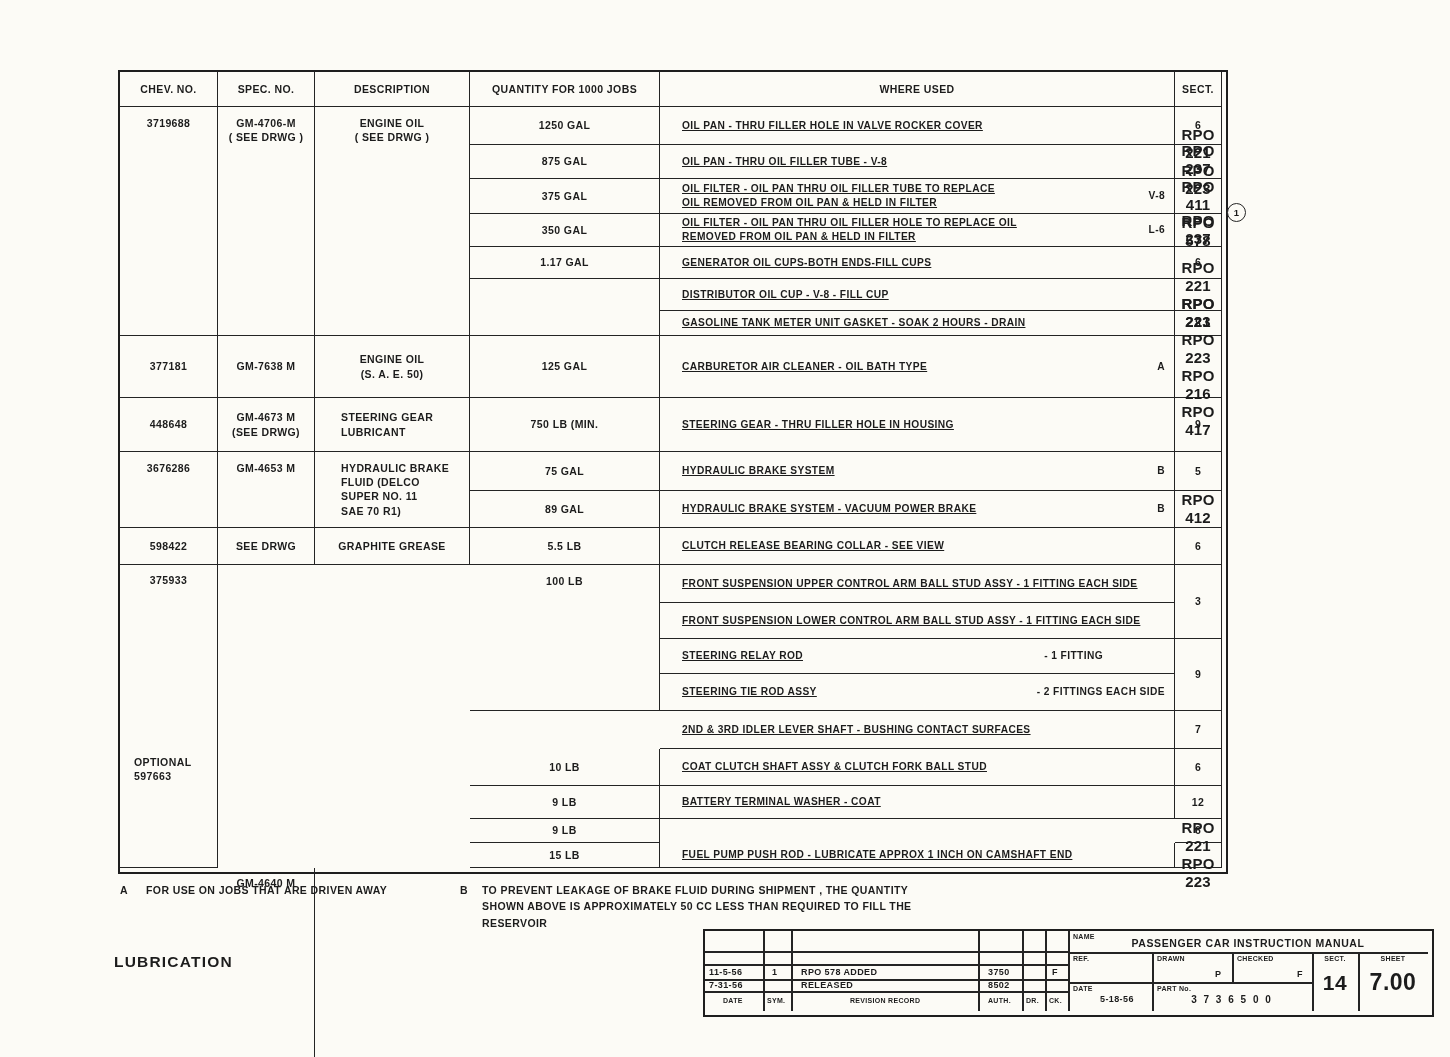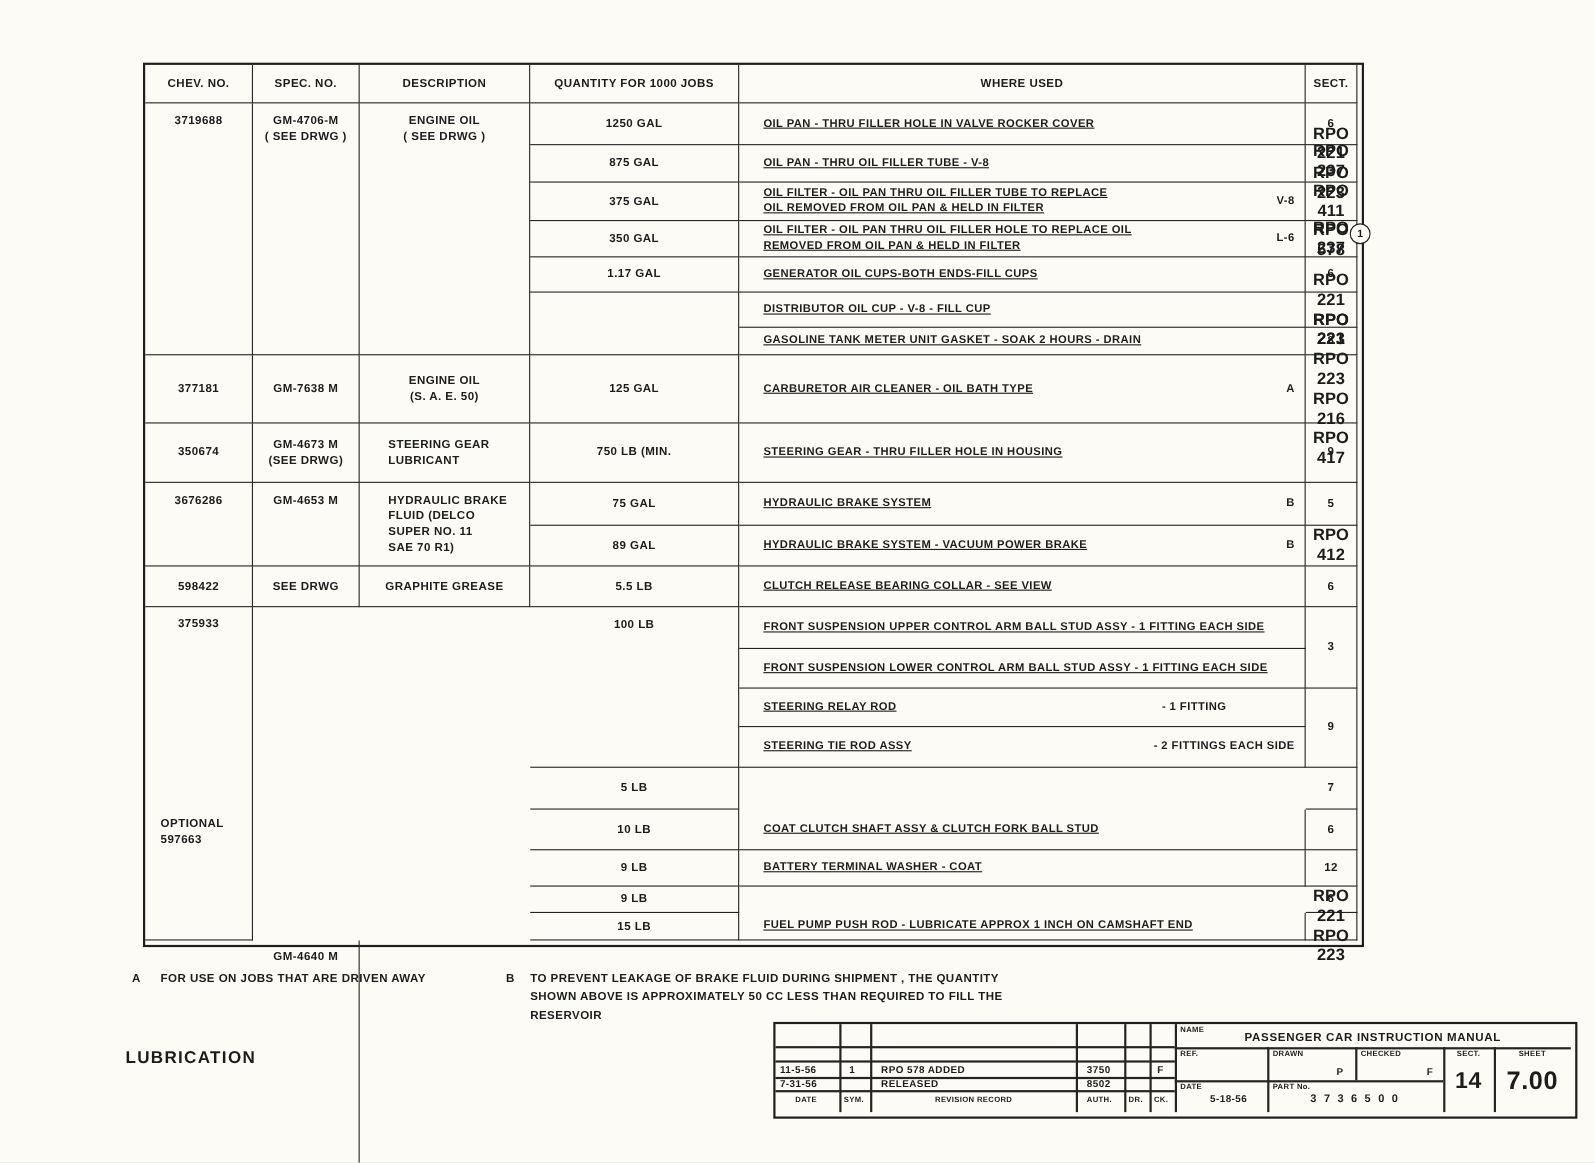--- a/index.html
+++ b/index.html
@@ -1,19 +1,19 @@
 <!DOCTYPE html>
 <html><head>
 <meta charset="utf-8">
 <style>
   html,body{margin:0;padding:0;background:#dedcd5;}
   #page{position:relative;width:1450px;height:1057px;background:#fcfbf6;
         font-family:"Liberation Sans",sans-serif;color:#1c1c1c;overflow:hidden;}
   
-  #tbl{position:absolute;left:118px;top:57px;width:1106px;height:800px;border:2px solid #1e1e1e;margin-left:12px;}
+  #tbl{position:absolute;left:118px;top:70px;width:1106px;height:800px;border:2px solid #1e1e1e;}
   .c{position:absolute;box-sizing:border-box;border-right:1.6px solid #242424;border-bottom:1.6px solid #242424;
      display:flex;align-items:center;justify-content:center;text-align:center;
      font-weight:bold;font-size:10.5px;letter-spacing:.4px;line-height:1.35;padding:2px 4px;white-space:pre-line;}
   .top{align-items:flex-start;padding-top:9px;}
   .tal{text-align:left;}
   .rel{position:relative;}
   .abs{position:absolute;white-space:pre-line;font-weight:bold;}
   .wc{justify-content:space-between;text-align:left;padding:2px 9px 2px 22px;font-size:10.2px;}
   .wc .wt{white-space:pre-line;text-decoration:underline;}
   .wc .wm{margin-left:8px;flex:0 0 auto;}
@@ -95,21 +95,21 @@
 (S. A. E. 50)</div>
     <div class="c" style="left:350px;top:264px;width:190px;height:62px">125 GAL</div>
     <div class="c wc" style="left:540px;top:264px;width:515px;height:62px">
       <span class="wt">CARBURETOR AIR CLEANER - OIL BATH TYPE</span>
       <span class="wm">A</span></div>
     <div class="c sect small" style="left:1055px;top:264px;width:47px;height:62px">RPO 221
 RPO 223
 RPO 216
 RPO 417</div>
 
-    <div class="c" style="left:0;top:326px;width:98px;height:54px">350674</div>
+    <div class="c" style="left:0;top:326px;width:98px;height:54px">448648</div>
     <div class="c" style="left:98px;top:326px;width:97px;height:54px">GM-4673 M
 (SEE DRWG)</div>
     <div class="c tal" style="left:195px;top:326px;width:155px;height:54px;padding-left:26px;justify-content:flex-start">STEERING GEAR
 LUBRICANT</div>
     <div class="c" style="left:350px;top:326px;width:190px;height:54px">750 LB (MIN.</div>
     <div class="c wc" style="left:540px;top:326px;width:515px;height:54px">
       <span class="wt">STEERING GEAR - THRU FILLER HOLE IN HOUSING</span></div>
     <div class="c sect" style="left:1055px;top:326px;width:47px;height:54px">9</div>
 
     <div class="c top" style="left:0;top:380px;width:98px;height:76px">3676286</div>
@@ -141,36 +141,37 @@
       <div class="abs" style="top:8px;left:0;right:0;">375933</div>
       <div class="abs" style="top:190px;left:14px;text-align:left">OPTIONAL
 597663</div>
     </div>
     <div class="c rel" style="left:98px;top:493px;width:97px;height:303px">
       <div class="abs" style="top:8px;left:0;right:0;text-align:center">GM-4640 M</div>
       
     </div>
 
     <div class="c top" style="left:350px;top:493px;width:190px;height:146px">100 LB</div>
-    <div class="c" style="left:350px;top:639px;width:190px;height:38px">5 LB</div>
     <div class="c" style="left:350px;top:677px;width:190px;height:37px">10 LB</div>
     <div class="c" style="left:350px;top:714px;width:190px;height:33px">9 LB</div>
     <div class="c" style="left:350px;top:747px;width:190px;height:24px">9 LB</div>
     <div class="c" style="left:350px;top:771px;width:190px;height:25px">15 LB</div>
 
     <div class="c wc" style="left:540px;top:493px;width:515px;height:38px">
       <span class="wt">FRONT SUSPENSION UPPER CONTROL ARM BALL STUD ASSY - 1 FITTING EACH SIDE</span></div>
     <div class="c wc" style="left:540px;top:531px;width:515px;height:36px">
       <span class="wt">FRONT SUSPENSION LOWER CONTROL ARM BALL STUD ASSY - 1 FITTING EACH SIDE</span></div>
     <div class="c wc" style="left:540px;top:567px;width:515px;height:35px">
       <span class="wt">STEERING RELAY ROD</span>
       <span class="wm inset">- 1 FITTING</span></div>
     <div class="c wc" style="left:540px;top:602px;width:515px;height:37px">
       <span class="wt">STEERING TIE ROD ASSY</span>
       <span class="wm">- 2 FITTINGS EACH SIDE</span></div>
+    <div class="c wc" style="left:540px;top:639px;width:515px;height:38px">
+      <span class="wt">2ND &amp; 3RD IDLER LEVER SHAFT - BUSHING CONTACT SURFACES</span></div>
     <div class="c wc" style="left:540px;top:677px;width:515px;height:37px">
       <span class="wt">COAT CLUTCH SHAFT ASSY &amp; CLUTCH FORK BALL STUD</span></div>
     <div class="c wc" style="left:540px;top:714px;width:515px;height:33px">
       <span class="wt">BATTERY TERMINAL WASHER - COAT</span></div>
     <div class="c wc" style="left:540px;top:771px;width:515px;height:25px">
       <span class="wt">FUEL PUMP PUSH ROD - LUBRICATE APPROX 1 INCH ON CAMSHAFT END</span></div>
 
     <div class="c sect" style="left:1055px;top:493px;width:47px;height:74px">3</div>
     <div class="c sect" style="left:1055px;top:567px;width:47px;height:72px">9</div>
     <div class="c sect" style="left:1055px;top:639px;width:47px;height:38px">7</div>

